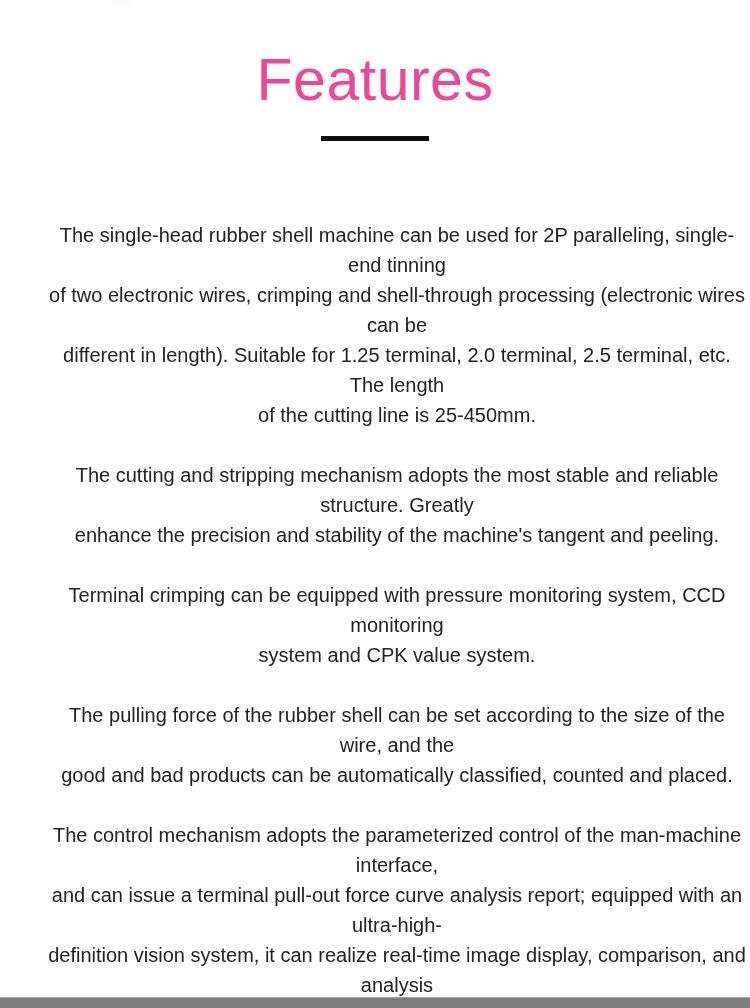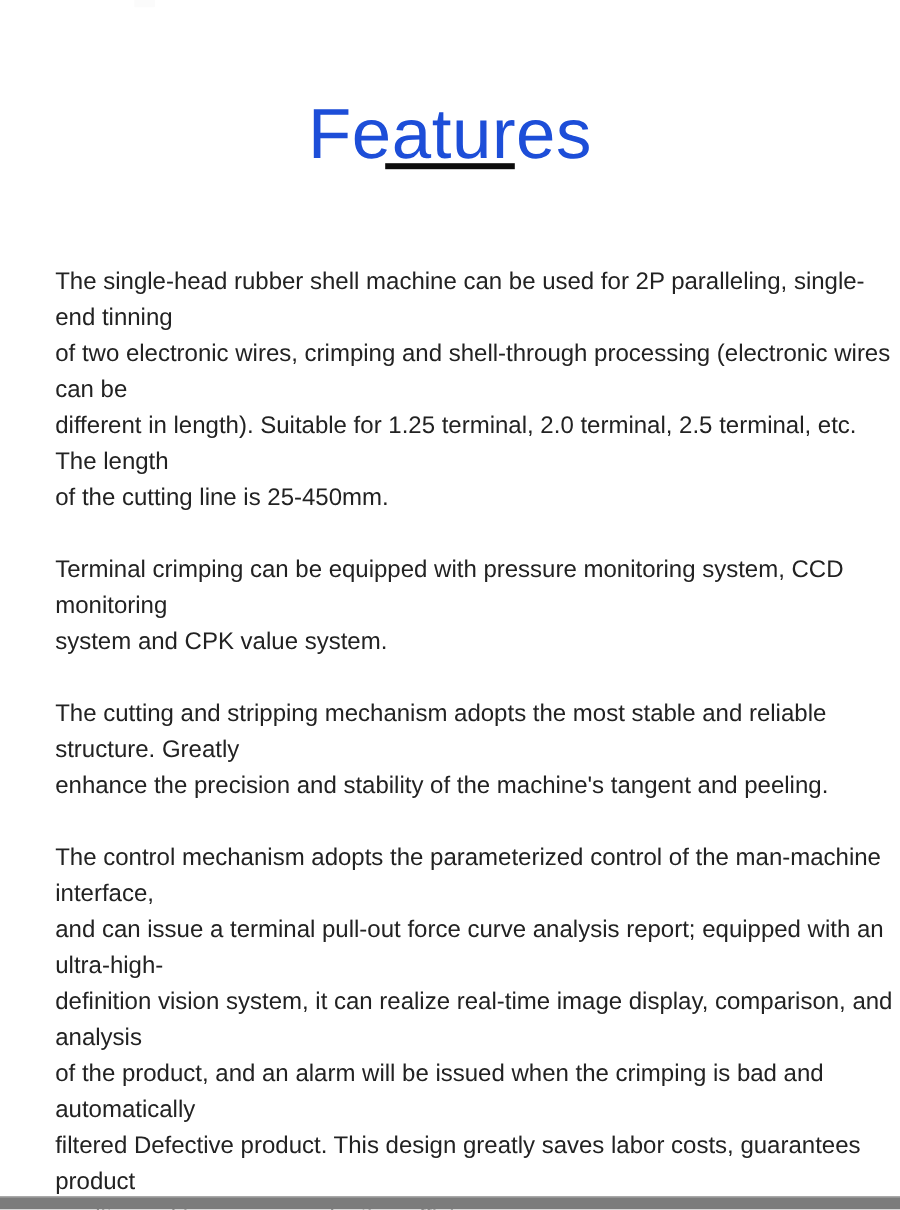--- a/index.html
+++ b/index.html
@@ -26,23 +26,22 @@
   }
   .title {
     position: absolute;
     top: 48px;
     left: 0;
     width: 750px;
     text-align: center;
     font-size: 59px;
     line-height: 1.1;
     font-weight: 400;
-    color: #1d4ed8;
+    color: #ec4899;
     letter-spacing: 0.5px;
-    margin-top: 32px;
   }
   .title-underline {
     position: absolute;
     top: 136px;
     left: 50%;
     transform: translateX(-50%);
     width: 108px;
     height: 5px;
     background: #0d0d0d;
   }
@@ -51,20 +50,21 @@
     top: 220px;
     left: 46px;
     width: 702px;
     color: #222222;
     font-size: 20px;
     line-height: 30px;
   }
   .content p {
     white-space: pre-line;
     margin: 0 0 30px 0;
+    text-align: center;
   }
   .content p:last-child { margin-bottom: 0; }
   .bottom-bar {
     position: absolute;
     left: 0;
     bottom: 0;
     width: 750px;
     height: 11px;
     background: #7c7c7c;
     border-top: 1px solid #a5a5a5;
@@ -79,24 +79,26 @@
 
   <h1 class="title">Features</h1>
 
   <div class="title-underline"></div>
 
   <div class="content">
     <p>The single-head rubber shell machine can be used for 2P paralleling, single-end tinning
 of two electronic wires, crimping and shell-through processing (electronic wires can be
 different in length). Suitable for 1.25 terminal, 2.0 terminal, 2.5 terminal, etc. The length
 of the cutting line is 25-450mm.</p>
+    <p>The cutting and stripping mechanism adopts the most stable and reliable structure. Greatly
+enhance the precision and stability of the machine's tangent and peeling.</p>
     <p>Terminal crimping can be equipped with pressure monitoring system, CCD monitoring
 system and CPK value system.</p>
-    <p>The cutting and stripping mechanism adopts the most stable and reliable structure. Greatly
-enhance the precision and stability of the machine's tangent and peeling.</p>
+    <p>The pulling force of the rubber shell can be set according to the size of the wire, and the
+good and bad products can be automatically classified, counted and placed.</p>
     <p>The control mechanism adopts the parameterized control of the man-machine interface,
 and can issue a terminal pull-out force curve analysis report; equipped with an ultra-high-
 definition vision system, it can realize real-time image display, comparison, and analysis
 of the product, and an alarm will be issued when the crimping is bad and automatically
 filtered Defective product. This design greatly saves labor costs, guarantees product
 quality, and improves production efficiency.</p>
   </div>
 
   <div class="bottom-bar"></div>
 

